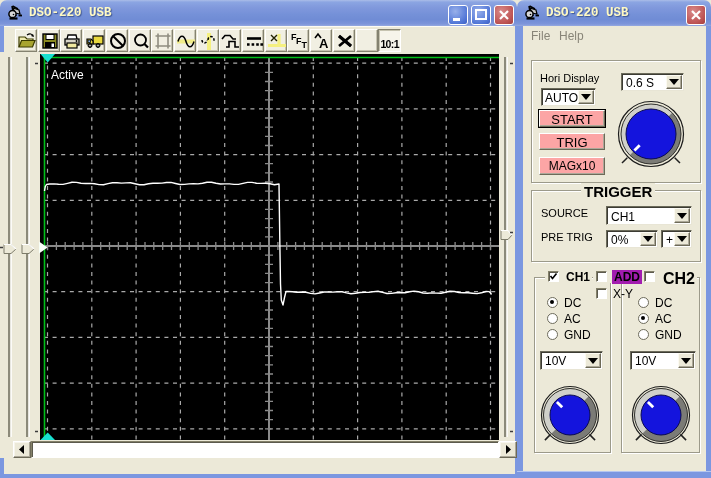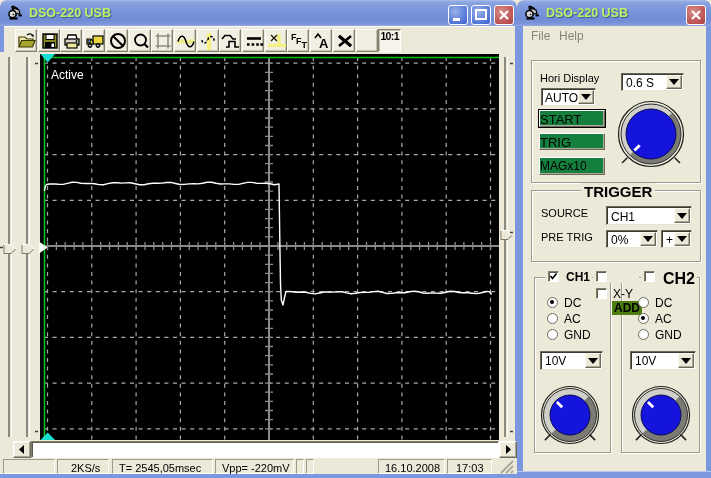--- a/index.html
+++ b/index.html
@@ -5,32 +5,32 @@
 * { margin:0; padding:0; box-sizing:border-box; }
 html,body { width:711px; height:478px; overflow:hidden; }
 body { font-family:"Liberation Sans", sans-serif; background:#3a6ea5; }
 #stage { position:absolute; left:0; top:0; width:711px; height:478px; }
 .abs { position:absolute; }
 .win { background:#ece9d8; }
 .titlebar {
   background:linear-gradient(to bottom,#abbde8 0%,#8ba5e2 8%,#8098dc 30%,#7591d8 55%,#708cd5 75%,#7d95da 92%,#95a9e0 100%);
   border-radius:7px 7px 0 0;
 }
-.titletext { color:#bef264; font-weight:bold; font-size:12.5px; text-shadow:1px 1px 1px rgba(20,40,90,.55); }
+.titletext { color:#fef9c3; font-weight:bold; font-size:12.5px; text-shadow:1px 1px 1px rgba(20,40,90,.55);font-family:Liberation Mono, monospace; }
 .xpbtn { width:20px; height:20px; border-radius:3px; border:1px solid #fff;
   background:radial-gradient(circle at 35% 30%,#98b0ea,#5277d7 70%,#3d5fc4);
   color:#fff; text-align:center; }
 .xpclose { background:radial-gradient(circle at 35% 30%,#d98a8a,#bf5656 65%,#a33e3e); }
 .raised { background:#ece9d8; border:1px solid; border-color:#ffffff #6d6a58 #6d6a58 #ffffff; box-shadow:inset -1px -1px 0 #aca899, inset 1px 1px 0 #f7f5ec; }
 .sunkenw { background:#fff; border:1px solid; border-color:#838069 #fff #fff #838069; box-shadow:inset 1px 1px 0 #5c5a4d; }
 .gbox { border:1px solid #9c9a8a; box-shadow:1px 1px 0 #ffffff, inset 1px 1px 0 #ffffff; }
 .combo { background:#fff; border:1px solid; border-color:#6b6a5a #e8e5d5 #e8e5d5 #6b6a5a; box-shadow:inset 1px 1px 0 #3c3b33; }
 .cbtn { position:absolute; right:1px; top:1px; bottom:1px; width:16px; background:#ece9d8; border:1px solid; border-color:#fcfaf1 #6d6a58 #6d6a58 #fcfaf1; box-shadow:inset -1px -1px 0 #aca899; }
 .arr { position:absolute; left:50%; top:50%; margin-left:-5px; margin-top:-3px; width:0; height:0; border-left:5px solid transparent; border-right:5px solid transparent; border-top:6px solid #000; }
-.btn { background:#15803d; border:1px solid; border-color:#ffffff #6d6a58 #6d6a58 #ffffff; box-shadow:inset -1px -1px 0 #aca899; font-size:13px; color:#000; }
+.btn { background:#fca5a5; border:1px solid; border-color:#ffffff #6d6a58 #6d6a58 #ffffff; box-shadow:inset -1px -1px 0 #aca899; text-align:center; font-size:13px; color:#000; }
 .chk { width:11px; height:11px; background:#fff; border:1px solid; border-color:#838069 #fff #fff #838069; box-shadow:inset 1px 1px 0 #5c5a4d; }
 .rad { width:11px; height:11px; border-radius:50%; background:#fff; border:1.4px solid #6e6c5c; }
 .sfield { border:1px solid; border-color:#9c9a8a #ffffff #ffffff #9c9a8a; font-size:11px; color:#000; padding-top:2px; padding-left:6px; }
 .tbtn { position:absolute; top:2px; width:22px; height:23px; background:#f1efe2; border:1px solid; border-color:#ffffff #848270 #848270 #ffffff; box-shadow:inset -1px -1px 0 #c6c3b0; }
 .tbtn svg { position:absolute; left:1px; top:1px; }
 </style>
 </head>
 <body>
 <div id="stage">
 
@@ -158,21 +158,21 @@
           <text x="7" y="17" font-size="13" font-weight="bold" font-family="Liberation Sans" fill="#000">A</text>
         </svg>
       </div>
     <div class="tbtn" style="left:328.8px;">
         <svg width="20" height="20" viewBox="0 0 20 20">
           <path d="M4 5 L16 15 M16 5 L4 15" stroke="#000" stroke-width="2.6"></path>
           <path d="M4 5 L16 15" stroke="#000" stroke-width="3"></path>
         </svg>
       </div>
     <div class="tbtn" style="left:351.5px;text-align:center;font-weight:bold;font-size:12px;padding-top:20px;font-family:Liberation Sans;">1:1</div>
-    <div class="tbtn" style="left:374.2px;width:23px;text-align:center;font-weight:bold;font-size:11px;padding-top:0;border-color:#848270 #ffffff #ffffff #848270;box-shadow:inset 1px 1px 0 #c6c3b0;background:#f6f4ea;letter-spacing:-0.6px;font-size:10.5px;">10:1</div>
+    <div class="tbtn" style="left:374.2px;width:23px;text-align:center;font-weight:bold;font-size:11px;padding-top:8px;border-color:#848270 #ffffff #ffffff #848270;box-shadow:inset 1px 1px 0 #c6c3b0;background:#f6f4ea;letter-spacing:-0.6px;font-size:10.5px;">10:1</div>
   </div>
 
   <div class="abs" id="scope" style="left:4px;top:52px;width:509px;height:406px;background:#ece9d8;"></div>
   <svg class="abs" style="left:0;top:52px;" width="513" height="406" viewBox="0 52 513 406">
     <rect x="0" y="52" width="513" height="406" fill="#ece9d8"></rect>
     <rect x="40" y="54" width="459" height="386" fill="#000"></rect>
     <g>
       <line x1="47.5" y1="57" x2="47.5" y2="440" stroke="#a9a9a9" stroke-width="1.2" stroke-dasharray="4 4.6"></line>
       <line x1="91.8" y1="57" x2="91.8" y2="440" stroke="#a9a9a9" stroke-width="1.2" stroke-dasharray="4 4.6"></line>
       <line x1="136.1" y1="57" x2="136.1" y2="440" stroke="#a9a9a9" stroke-width="1.2" stroke-dasharray="4 4.6"></line>
@@ -225,33 +225,20 @@
           <path d="M10 3 L5 7.5 L10 12 Z" fill="#000"></path>
         </svg></div>
     </div>
   <div class="abs sunkenw" style="left:31px;top:441px;width:468px;height:17px;"></div>
   <div class="abs" style="left:499px;top:441px;width:18px;height:17px;">
       <div class="raised" style="width:100%;height:100%;"><svg width="16" height="15">
           <path d="M6 3 L11 7.5 L6 12 Z" fill="#000"></path>
         </svg></div>
     </div>
 
-  <div class="abs" id="statusbar" style="left:0;top:458px;width:517px;height:16px;background:#ece9d8;">
-    <div class="abs sfield" style="left:3px;top:1px;width:52px;height:15px;"></div>
-    <div class="abs sfield" style="left:57px;top:1px;width:52px;height:15px;padding-left:13px;">2KS/s</div>
-    <div class="abs sfield" style="left:112px;top:1px;width:101px;height:15px;">T= 2545,05msec</div>
-    <div class="abs sfield" style="left:215px;top:1px;width:79px;height:15px;">Vpp= -220mV</div>
-    <div class="abs sfield" style="left:296px;top:1px;width:8px;height:15px;"></div>
-    <div class="abs sfield" style="left:306px;top:1px;width:8px;height:15px;"></div>
-    <div class="abs sfield" style="left:378px;top:1px;width:67px;height:15px;">16.10.2008</div>
-    <div class="abs sfield" style="left:447px;top:1px;width:45px;height:15px;padding-left:8px;">17:03</div>
-    <svg class="abs" style="left:500px;top:2px;" width="14" height="14">
-      <path d="M13 1 L1 13 M13 6 L6 13 M13 11 L11 13" stroke="#a7a396" stroke-width="1.8"></path>
-    </svg>
-  </div>
 
   <div class="abs win" style="left:517px;top:0;width:194px;height:478px;"></div>
   <div class="abs titlebar" style="left:517px;top:0;width:194px;height:26px;"></div>
   <div class="abs" style="left:517px;top:26px;width:6px;height:452px;background:#7b97e0;"></div>
   <div class="abs" style="left:706px;top:26px;width:5px;height:452px;background:#7b97e0;"></div>
   <div class="abs" style="left:517px;top:471px;width:194px;height:7px;background:#7b97e0;box-shadow:inset 0 1px 0 #b5c6ef;"></div>
   <div class="abs" id="rwicon" style="left:524px;top:5px;width:16px;height:16px;"><svg width="16" height="16" viewBox="0 0 16 16">
   <path d="M5 1 L6 6 M5.5 1 L11 4" stroke="#000" stroke-width="1.6"></path>
   <path d="M6 3 L12 5 L13 9 L8 8 Z" fill="#c8c8c8" stroke="#000" stroke-width="1.2"></path>
   <circle cx="5.5" cy="9" r="3.6" fill="#d8d8d8" stroke="#000" stroke-width="1.5"></circle>
@@ -330,21 +317,21 @@
   <div class="abs" style="left:545px;top:270px;width:47px;height:13px;background:#ece9d8;"></div>
   <div class="abs" style="left:593px;top:270px;width:46px;height:13px;background:#ece9d8;"></div>
   <div class="abs" style="left:641px;top:270px;width:48px;height:13px;background:#ece9d8;"></div>
   <div class="abs chk" style="left:548px;top:271px;">
       <svg width="9" height="9" style="position:absolute;left:0;top:0;">
         <path d="M1.5 4 L3.5 6.5 L7.5 1.5" stroke="#000" stroke-width="1.6" fill="none"></path>
       </svg>
     </div>
   <div class="abs" style="left:564px;top:270px;font-size:12px;font-weight:bold;background:#ece9d8;padding:0 2px;">CH1</div>
   <div class="abs chk" style="left:596px;top:271px;"></div>
-  <div class="abs" style="left:612px;top:270px;font-size:12px;font-weight:bold;background:#4d7c0f;padding:0 2px;margin-top:31px;">ADD</div>
+  <div class="abs" style="left:612px;top:270px;font-size:12px;font-weight:bold;background:#a21caf;padding:0 2px;">ADD</div>
   <div class="abs chk" style="left:644px;top:271px;"></div>
   <div class="abs" style="left:661px;top:270px;font-size:16px;font-weight:bold;background:#ece9d8;padding:0 2px;">CH2</div>
   <div class="abs chk" style="left:596px;top:288px;"></div>
   <div class="abs" style="left:613px;top:287px;font-size:12px;">X-Y</div>
 
   <div class="abs rad" style="left:547px;top:297px;">
       <span style="position:absolute;left:2.3px;top:2.3px;width:4px;height:4px;border-radius:50%;background:#000;"></span>
     </div>
   <div class="abs" style="left:564px;top:296px;font-size:12px;">DC</div>
   <div class="abs rad" style="left:547px;top:313px;"></div>

